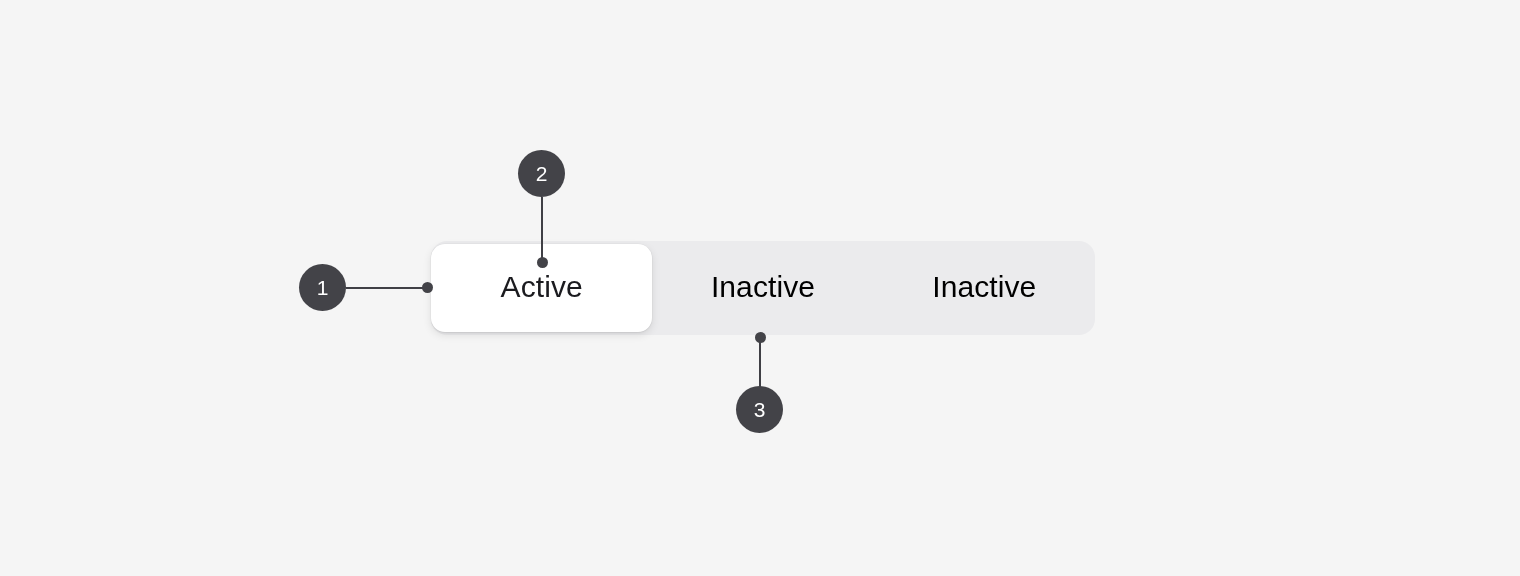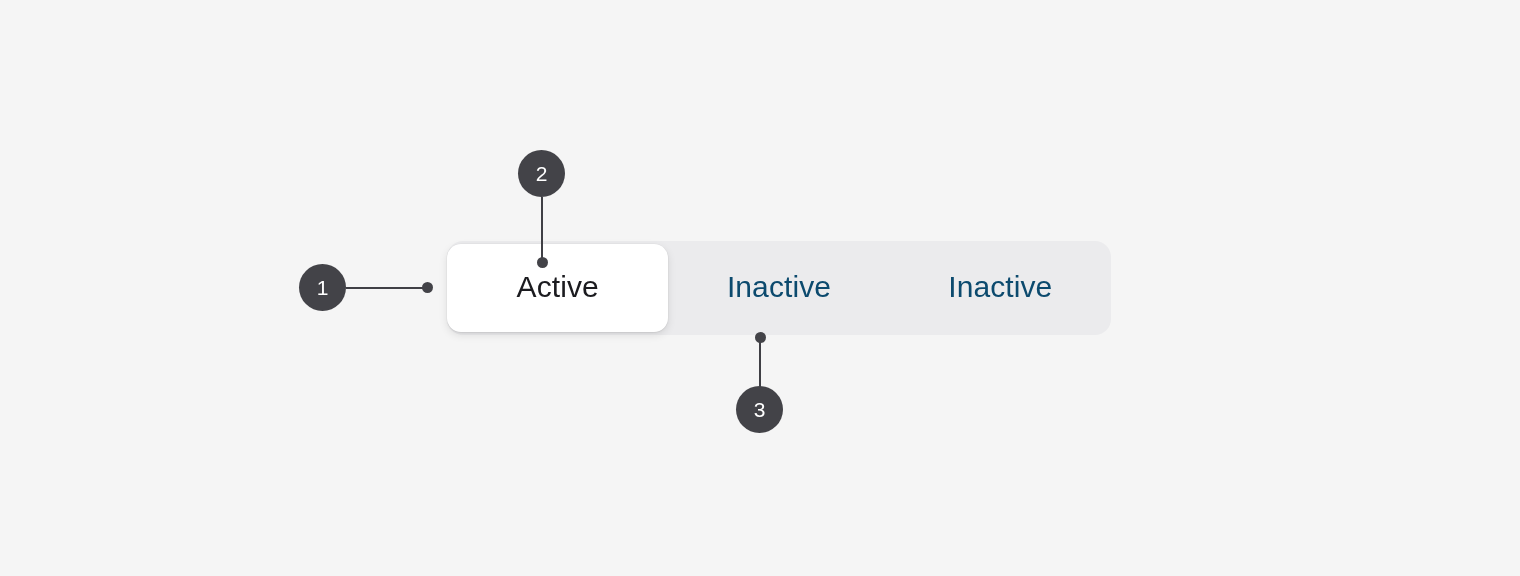--- a/index.html
+++ b/index.html
@@ -19,21 +19,21 @@
     position: absolute;
     left: 0;
     top: 0;
     width: 1520px;
     height: 576px;
   }
 
   
   .segmented-control {
     position: absolute;
-    left: 447px;
+    left: 431px;
     top: 241px;
     width: 664px;
     height: 94px;
     background: #ebebed;
     border-radius: 16px;
     display: flex;
     box-sizing: border-box;
     z-index: 2;
   }
 
@@ -49,21 +49,21 @@
     user-select: none;
   }
 
   .segment-label {
     line-height: 1;
     display: block;
     padding-bottom: 2px;
   }
 
   .segment.inactive .segment-label {
-    color: #0c4a6e;
+    color: #000000;
     text-align: right;
   }
 
   .segment.active {
     background: #ffffff;
     border-radius: 14px;
     margin: 3px 0 3px 0;
     box-shadow: 0 0 0 0.5px rgba(0,0,0,0.035),
                 0 3px 8px rgba(0,0,0,0.10),
                 0 1px 2px rgba(0,0,0,0.06);

